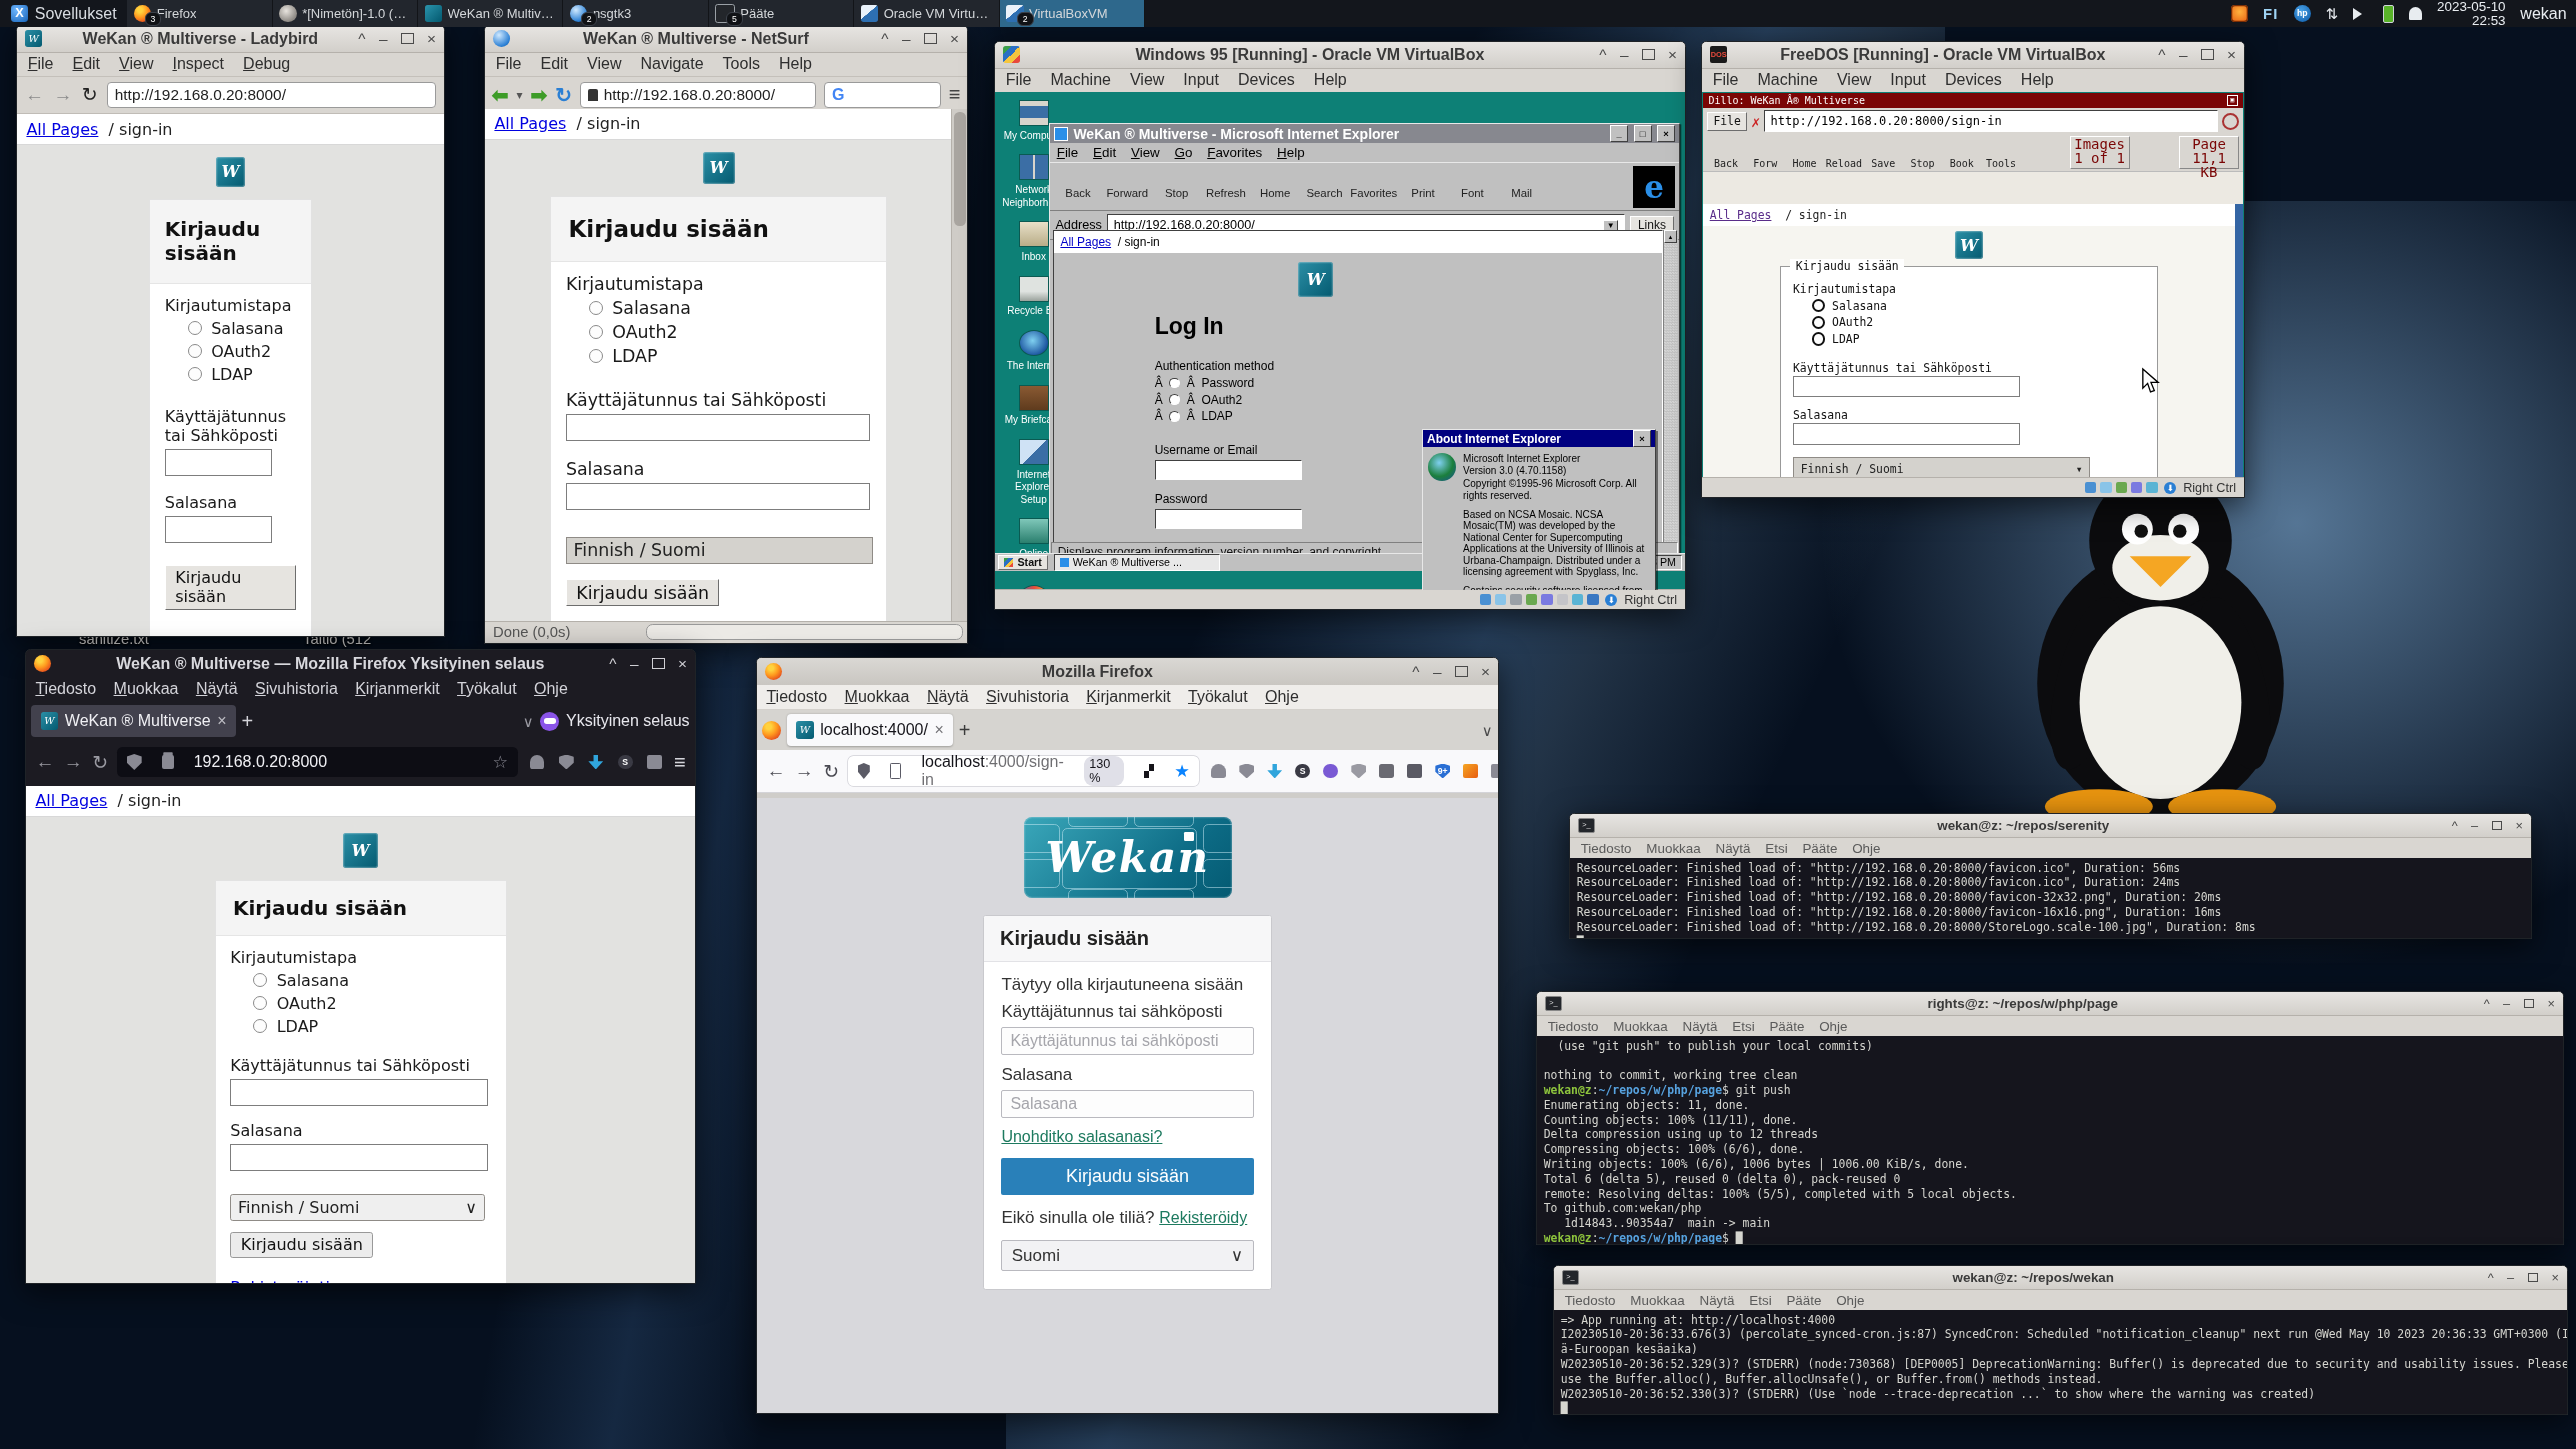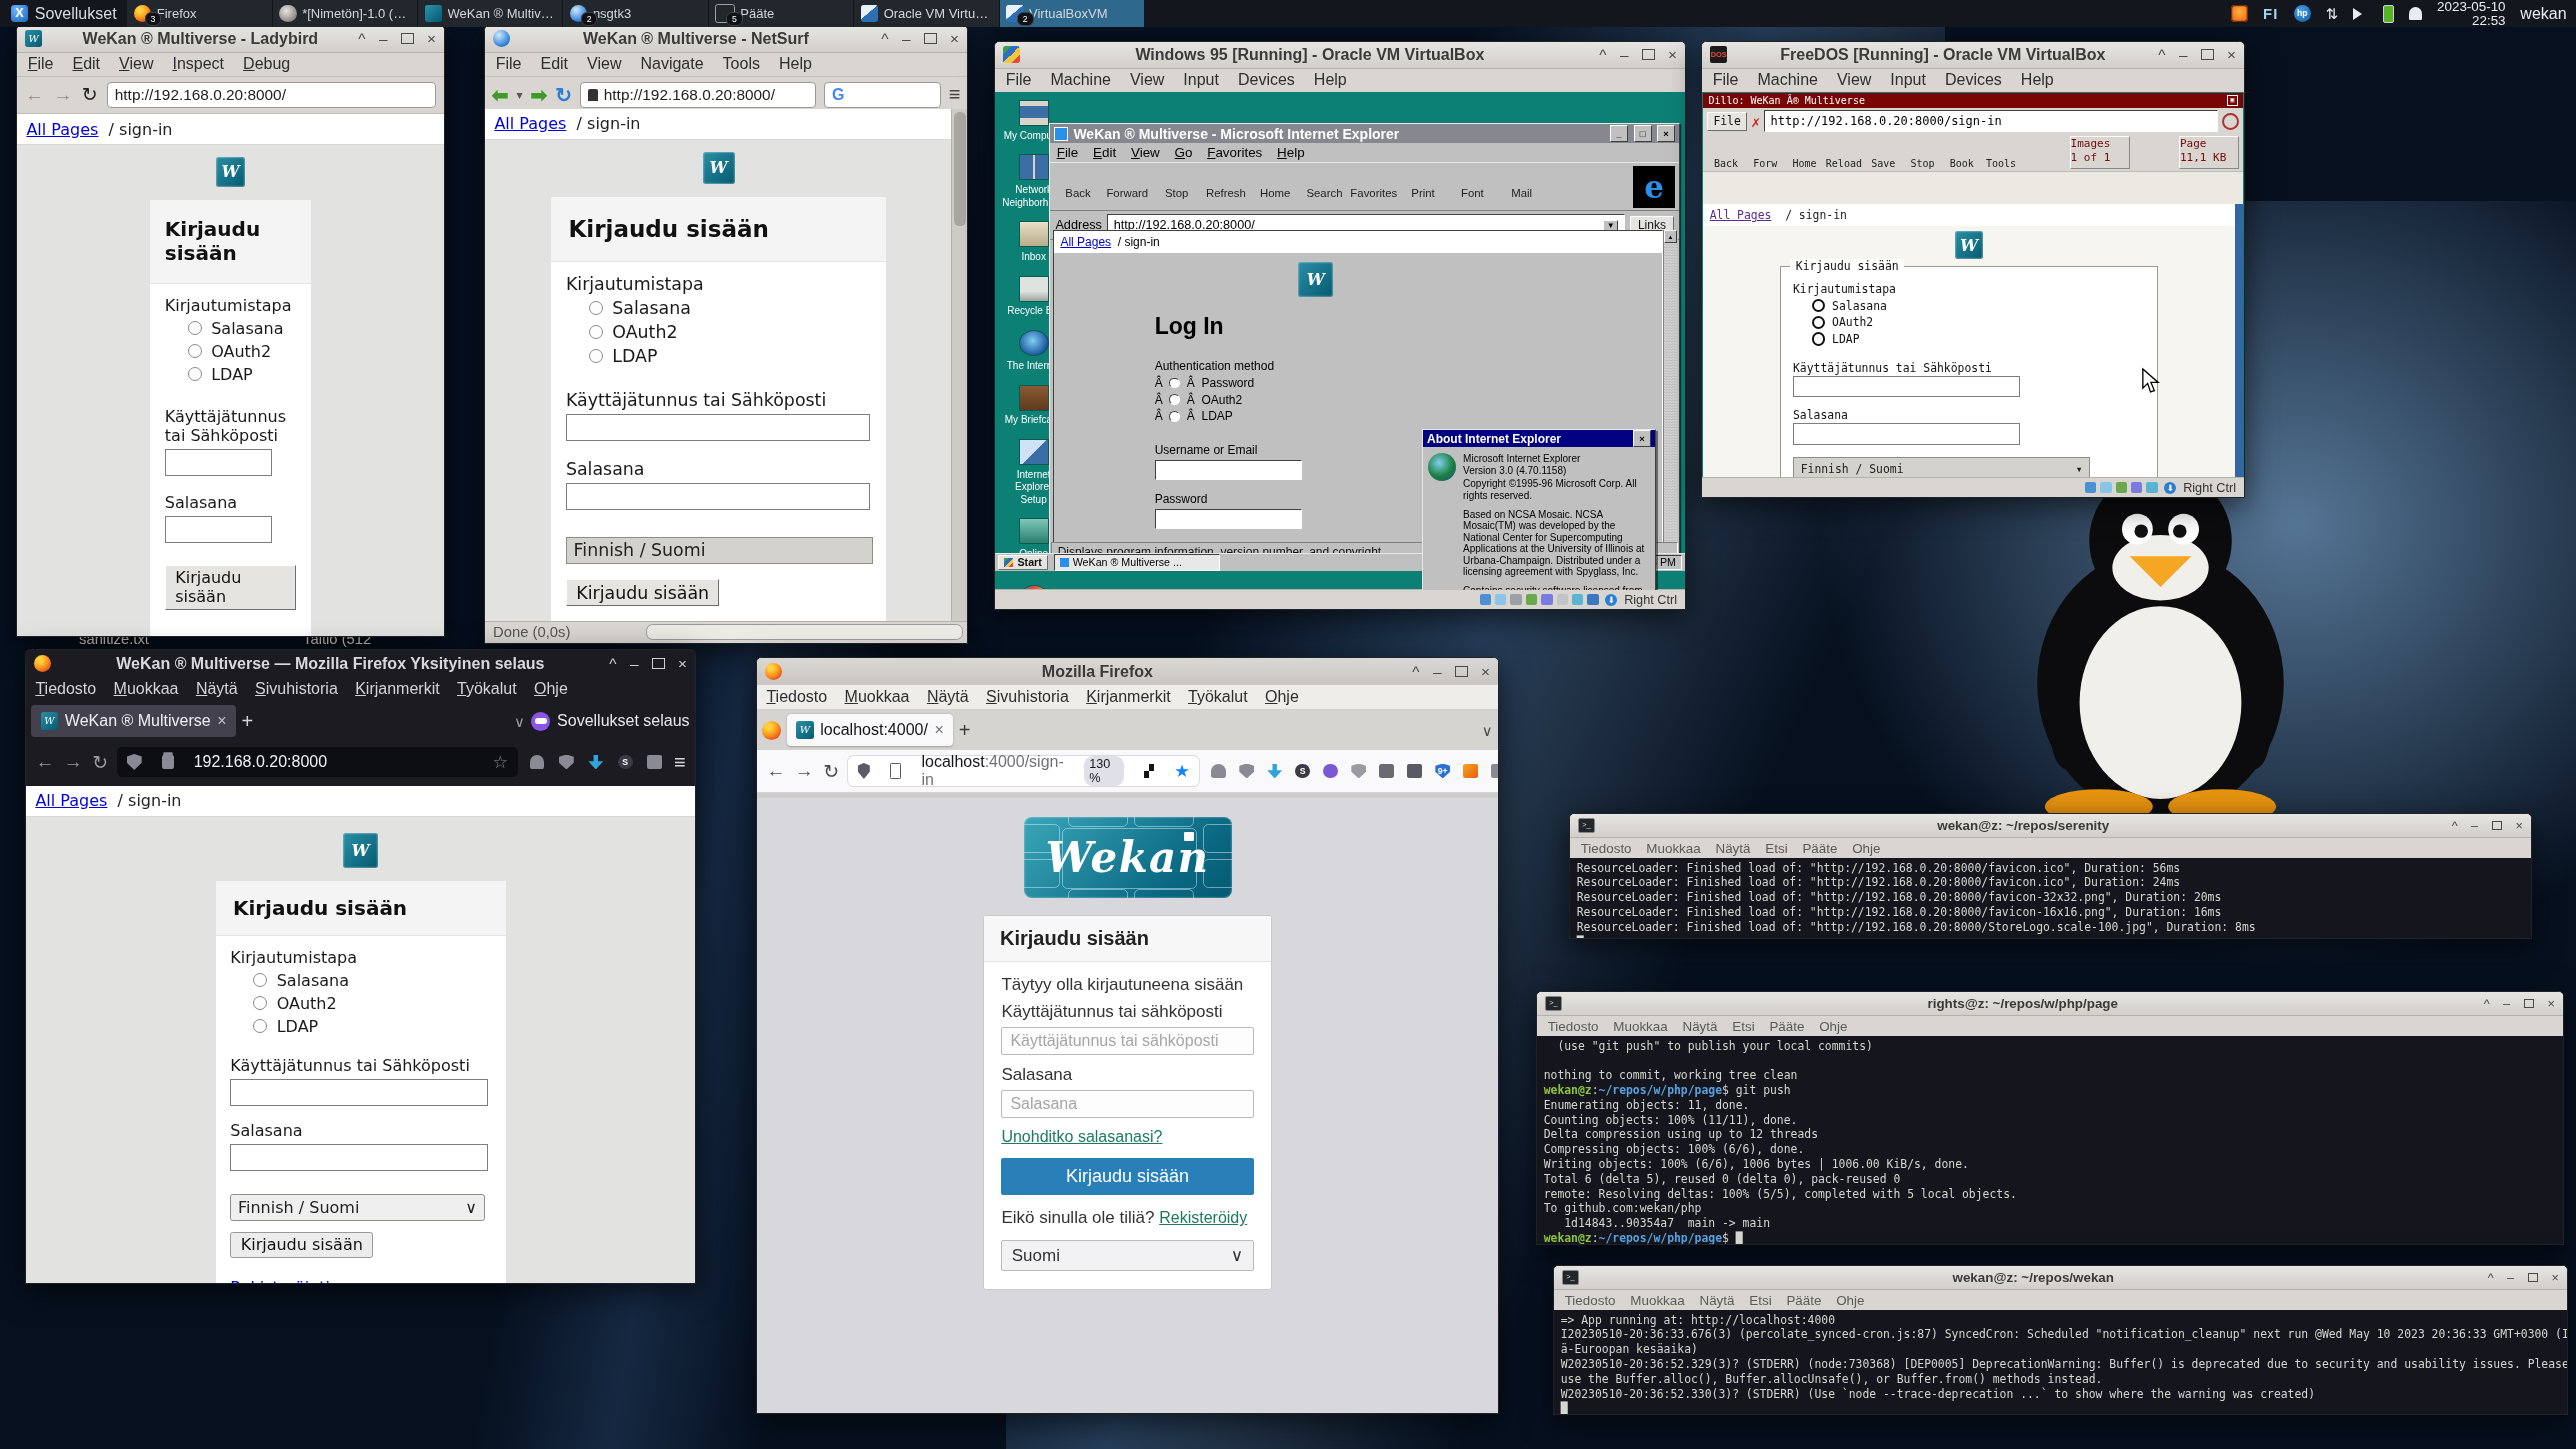--- a/index.html
+++ b/index.html
@@ -119,21 +119,21 @@
 #about{left:427px;top:337px;width:232px;height:193px;background:#c0c0c0;border:1.3px solid;border-color:#e8e8e8 #404040 #404040 #e8e8e8;box-shadow:2px 2px 0 #0007;z-index:9;}
 #about .bl{font-size:10px;line-height:11.4px;color:#000;margin:0 0 1.3px;}
 #about .bl:empty{height:5.4px;}
 
 .dillo{position:absolute;inset:0;background:#ece9e2;font-family:"DejaVu Sans Mono",monospace;}
 .dillo-title{height:14.8px;background:#7a0505;color:#fff;font-size:10px;display:flex;align-items:center;padding:0 5.4px;}
 .dillo-url{display:flex;align-items:center;gap:4px;padding:2.7px 4px;background:#d9d6d1;}
 .dillo-tb{display:flex;align-items:flex-end;gap:2.7px;padding:1.3px 4px;background:#d9d6d1;border-bottom:0.7px solid #bbb;}
 .dillo-btn{width:38px;text-align:center;font-size:10px;color:#222;}
 .dillo-btn b{display:block;font-size:14.8px;height:17.4px;line-height:17.4px;color:#b05a1a;font-weight:normal;}
-.dillo-info{margin-left:auto;width:58px;height:31px;border:1.3px solid;border-color:#fff #888 #888 #fff;color:#7a0505;font-size:11px;line-height:14px;}
+.dillo-info{margin-left:auto;width:58px;height:31px;border:1.3px solid;border-color:#fff #888 #888 #fff;color:#7a0505;font-size:14px;text-align:center;line-height:14px;}
 .dillo-crumb{padding:4px 6.7px;font-size:11.4px;color:#222;background:#fff;}
 .dillo-crumb .lk{color:#5a2d8a;text-decoration:underline;}
 .dframe{position:relative;margin:6.7px auto 0;width:376px;border:0.7px solid #999;background:#fff;}
 .dlegend{position:absolute;top:-8px;left:9.4px;background:#fff;padding:0 5.4px;font-size:11.4px;color:#111;}
 .dform{padding:14.8px 12px 6.7px;font-size:11.4px;color:#111;}
 .dform .rrow{margin:2.7px 0 2.7px 19px;gap:6.7px;}
 .dform .rdot{border:2px solid #111;width:9.4px;height:9.4px;}
 
 .ffdark{background:#1c1b22;}
 .fftitle{height:27px;display:flex;align-items:center;padding:0 8px;gap:6.7px;}
@@ -795,21 +795,21 @@
   <div class="fftabs">
     <div class="fftab">
       <span class="favic">W</span>
       <span style="overflow:hidden;white-space:nowrap;">WeKan ® Multiverse</span>
       <span style="opacity:.7;">×</span>
     </div>
     <span style="color:#d4d4da;font-size:20px;">+</span>
     <span class="privbadge">
       <span style="color:#9a9aa2;font-size:14.8px;">∨</span>
       <span class="maskico"></span>
-      <span>Sovellukset selaus</span>
+      <span>Yksityinen selaus</span>
     </span>
   </div>
   <div class="ffnav">
     <span class="navarr">←</span>
     <span class="navarr">→</span>
     <span class="navarr">↻</span>
     <div class="ffurl">
       <span class="sicon"></span>
       <span style="width:12px;height:14.8px;background:#8a8a94;border-radius:2px;position:relative;box-shadow:0 -4px 0 -1.3px #8a8a94;"></span>
       <span>192.168.0.20:8000</span>

